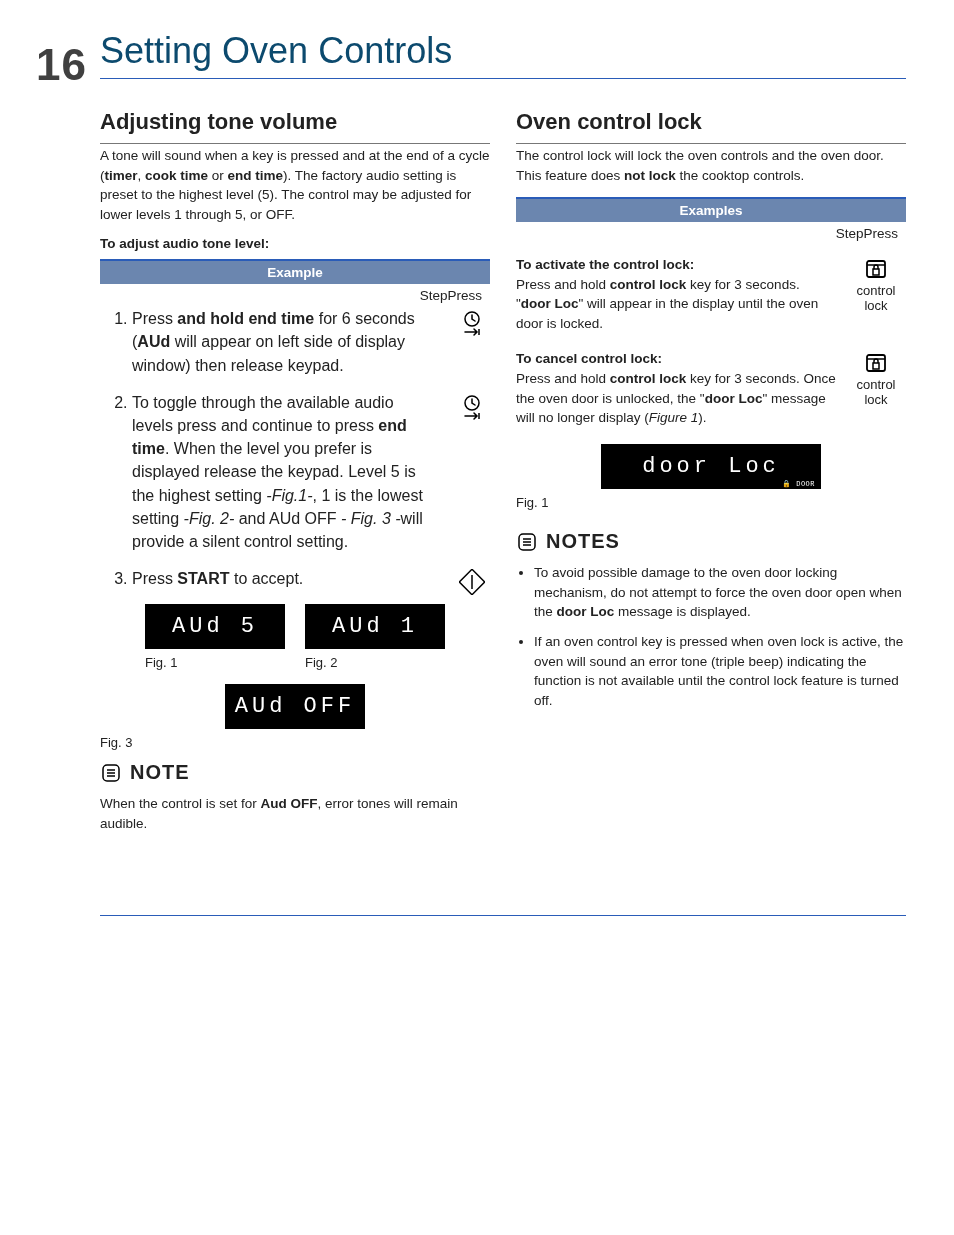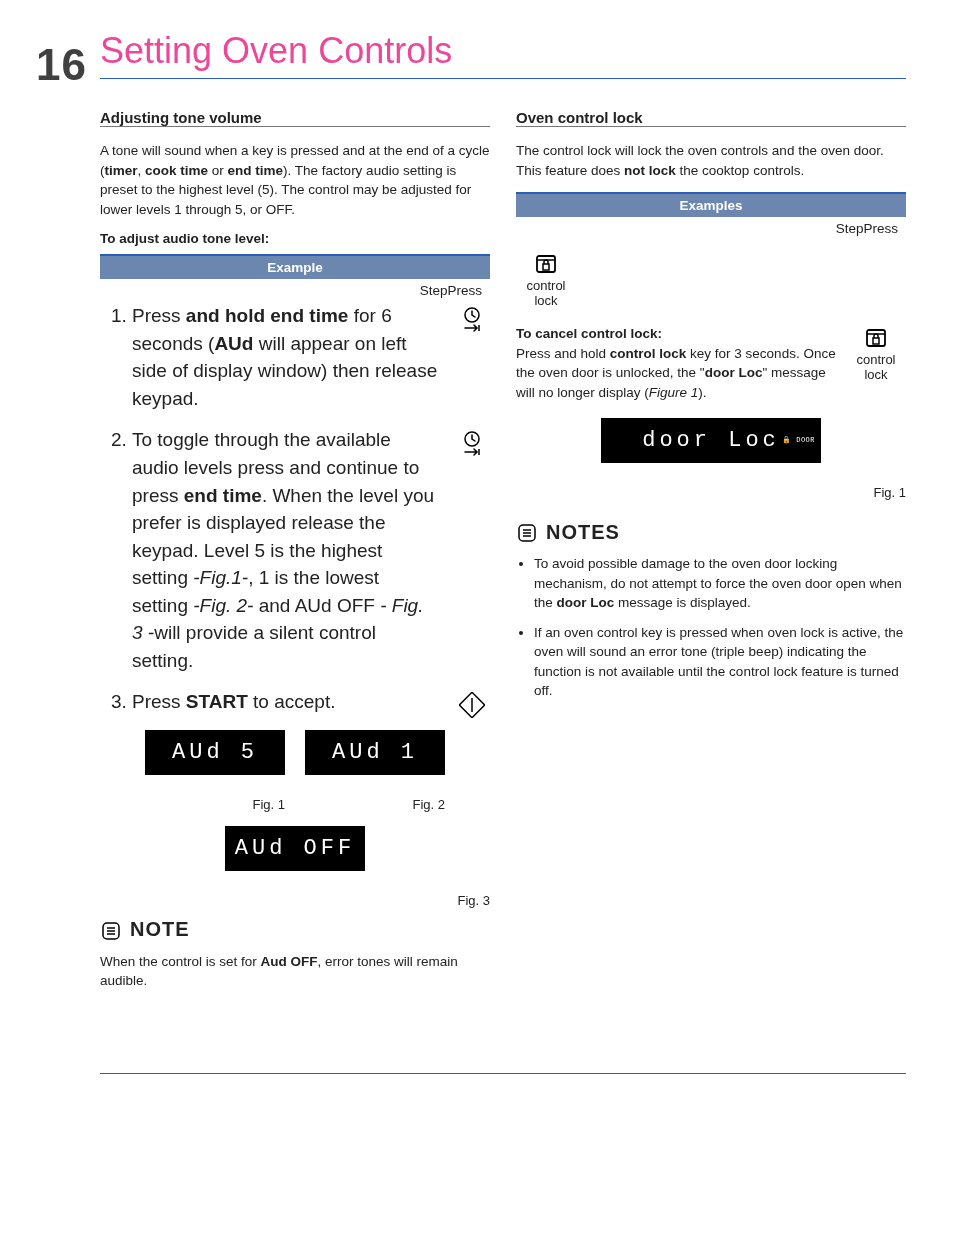--- a/index.html
+++ b/index.html
@@ -2,38 +2,38 @@
 <html><head>
 <meta charset="utf-8">
 <style>
   * { box-sizing: border-box; margin: 0; padding: 0; }
   body { font-family: Arial, Helvetica, sans-serif; font-size: 14px; color: #222; background: #fff; width: 954px; margin: 0 auto; }
   .page { padding: 30px 48px 30px 36px; display: flex; }
   .left-gutter { width: 64px; flex: 0 0 64px; padding-top: 10px;}
   .page-number { font-size: 44px; font-weight: bold; color: #404040; letter-spacing:1px; }
   .main { flex: 1; }
   .top-bar { border-bottom: 1.5px solid #2a5cb8; padding-bottom: 6px; margin-bottom: 30px; }
-  .page-title { font-size: 36px; font-weight: 300; color: #ec4899; }
+  .page-title { font-size: 36px; font-weight: 300; color: #0c4a6e; }
   .columns { display: flex; gap: 26px; }
   .col { flex: 1; min-width: 0; }
-  h2 { font-size: 15px; font-weight: bold; border-bottom: 1px solid #777; margin-bottom: 14px; }
+  h2 { font-size: 22px; font-weight: bold; border-bottom: 1px solid #777; padding-bottom: 8px; margin-bottom: 2px; }
   p { font-size: 13.5px; line-height: 1.45; margin-bottom: 12px; }
   .step-intro { font-weight: bold; font-size: 13.5px; margin-bottom: 8px; }
   .ex-table { border-top: 2px solid #2a5cb8; min-width: 100%; }
   .ex-header { background: #6b86af; color: #fff; font-weight: bold; font-size: 13.5px; text-align: center; padding: 4px 16px; }
   .ex-cols { display: flex; padding: 4px 8px; font-size: 13.5px; }
   .ex-cols .lbl-step { flex: 1; text-align: right; }
   .ex-cols .lbl-press { text-align: right; }
   ol.steps { list-style: decimal; padding-left: 32px; }
-  ol.steps li { font-size: 19px; line-height: 1.45; margin-bottom: 14px; padding-right: 52px; position: relative; }
+  ol.steps li { font-size: 16px; line-height: 1.45; margin-bottom: 14px; padding-right: 52px; position: relative; }
   .step-icon { position: absolute; right: 0; top: 2px; width: 36px; text-align: center; }
   .disp { background:#000; color:#fff; font-family: 'Courier New', monospace; letter-spacing:4px; font-size:22px; padding:10px 6px; text-align:center; width:140px; position:relative;}
-  .disp .tiny { position:absolute; bottom:19px; right:6px; font-size:7px; letter-spacing:0.5px; }
+  .disp .tiny { position:absolute; bottom:1px; right:6px; font-size:7px; letter-spacing:0.5px; }
   .disp-wide { width: 220px; }
-  .fig-cap { text-align:right; font-size:13px; margin-top:22px; margin-bottom:10px;}
+  .fig-cap { text-align:left; font-size:13px; margin-top:6px; margin-bottom:10px;}
   .row2 { display:flex; justify-content:center; gap:20px; margin-bottom:4px;}
   .row2 > div { text-align:center;}
   .note-box { }
   .note-title { font-size:20px; font-weight:bold; letter-spacing:1px; display:flex; align-items:center; gap:8px; margin-bottom:10px;}
   .sub { font-weight:bold; font-size:13.5px; }
   .lock-row { display:flex; gap:10px; margin-bottom:16px;}
   .lock-row .txt { flex:1; font-size:13.5px; line-height:1.45;}
   .lock-row .ic { width:60px; text-align:center; font-size:13px;}
   ul.bul { list-style: disc; padding-left:18px;}
   ul.bul li { font-size:13.5px; line-height:1.45; margin-bottom:10px;}
@@ -139,20 +139,24 @@
 
         <div class="ex-table">
           <div class="ex-header">Examples</div>
           <div class="ex-cols">
             <div class="lbl-step">Step</div>
             <div class="lbl-press">Press</div>
           </div>
         </div>
 
         <div class="lock-row" style="margin-top:10px;">
+          <div class="txt">
+            <div class="sub">To activate the control lock:</div>
+            <span><span>Press and hold </span><span class="b">control lock</span><span> key for 3 seconds. "</span><span class="b">door Loc</span><span>" will appear in the display until the oven door is locked.</span></span>
+          </div>
           <div class="ic">
             <span>
               <svg width="28" height="28" viewBox="0 0 28 28">
                   <rect x="5" y="6" width="18" height="16" rx="2" fill="none" stroke="#000" stroke-width="1.8"></rect>
                   <rect x="11" y="14" width="6" height="6" fill="none" stroke="#000" stroke-width="1.5"></rect>
                   <path d="M12 14 v-2 a2 2 0 0 1 4 0 v2" fill="none" stroke="#000" stroke-width="1.5"></path>
                   <line x1="5" y1="10" x2="23" y2="10" stroke="#000" stroke-width="1.5"></line>
                 </svg>
             </span>
             <div>control lock</div>

